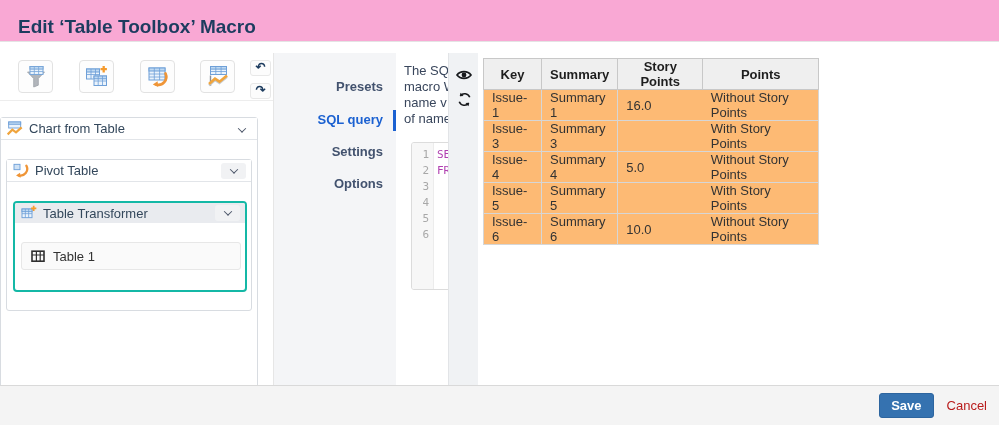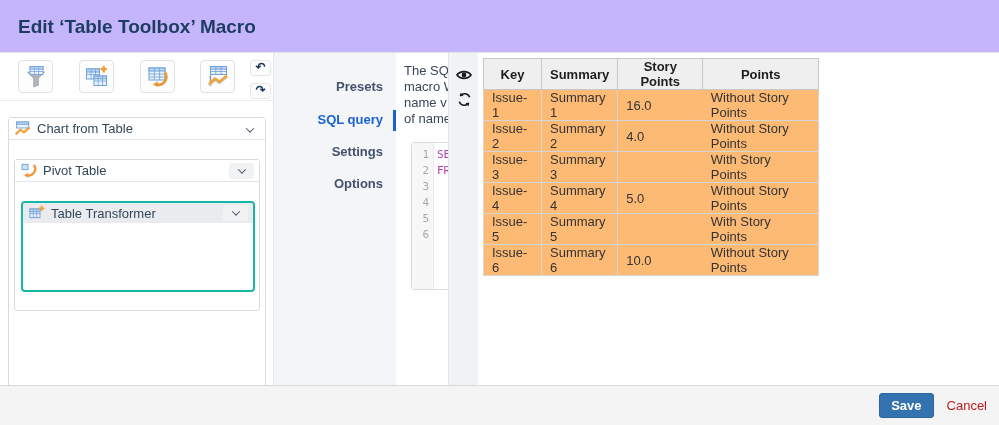--- a/index.html
+++ b/index.html
@@ -1,35 +1,35 @@
 <!DOCTYPE html>
 <html><head>
 <meta charset="utf-8">
 <style>
   * { margin:0; padding:0; box-sizing:border-box; }
   body { font-family:"Liberation Sans", sans-serif; background:#fff; }
   .dialog { position:relative; width:999px; height:425px; background:#fff; overflow:hidden; }
 
   
-  .titlebar { position:absolute; top:0; left:0; right:0; height:53px; background:#c4b5fd; border-bottom:1px solid #e4e4e4; }
+  .titlebar { position:absolute; top:0; left:0; right:0; height:42px; background:#f9a8d4; border-bottom:1px solid #e4e4e4; }
   .title { position:absolute; left:18px; top:16px; font-size:19px; font-weight:600; color:#1d3c5f; }
 
   
   .bodyarea { position:absolute; top:53px; left:0; right:0; bottom:40px; background:#fff; }
 
   
   .left-panel { position:absolute; top:0; left:0; width:274px; bottom:0; background:#fff; border-right:1px solid #e6e6e6; }
   .toolbar { position:absolute; top:0; left:0; right:0; height:48px; border-bottom:1px solid #ededed; }
   .tb-btn { position:absolute; top:7px; width:35px; height:33px; background:#fdfdfd; border:1px solid #e2e2e2; border-radius:4px; display:flex; align-items:center; justify-content:center; cursor:pointer; }
   .tb-btn:nth-of-type(1){ left:18px; } .tb-btn:nth-of-type(2){ left:79px; } .tb-btn:nth-of-type(3){ left:140px; } .tb-btn:nth-of-type(4){ left:200px; }
   .mini-btn { position:absolute; left:250px; width:21px; height:16px; background:#fcfcfc; border:1px solid #e8e8e8; border-radius:3px; color:#1d3c5f; font-size:12px; line-height:13px; text-align:center; font-weight:bold; cursor:pointer; }
   .mini-btn.undo { top:7px; } .mini-btn.redo { top:30px; }
 
   .panel { position:absolute; border:1px solid #d8dce1; border-radius:3px; background:#fff; }
-  .p-chart { left:8px; top:64px; width:258px; height:271px; }
+  .p-chart { left:0; top:64px; width:258px; height:271px; }
   .p-header { position:absolute; top:0; left:0; right:0; height:22px; display:flex; align-items:center; gap:6px; padding-left:6px; font-size:13px; color:#33475b; border-bottom:1px solid #e2e5e9; cursor:pointer; background:#fff; }
   .p-pivot { left:5px; top:41px; width:246px; height:152px; }
   .p-trans { left:6px; top:41px; width:234px; height:91px; border:2px solid #14b8a6; border-radius:4px; }
   .p-trans .p-header { background:#e9ebef; height:20px; border-bottom:none; border-radius:2px 2px 0 0; }
   .chev-zone { margin-left:auto; width:25px; height:16px; background:#f1f2f4; border-radius:3px; display:flex; align-items:center; justify-content:center; margin-right:5px; }
   .chev-plain { margin-left:auto; margin-right:12px; }
   .chev { display:inline-block; width:6px; height:6px; border-right:1.8px solid #4a5568; border-bottom:1.8px solid #4a5568; transform:rotate(45deg) translate(-1px,-1px); }
   .table-item { position:absolute; left:6px; top:39px; width:220px; height:28px; background:#fafafa; border:1px solid #e7e7e7; border-radius:3px; display:flex; align-items:center; gap:8px; padding-left:9px; font-size:13px; color:#333; cursor:pointer; }
 
   
@@ -168,20 +168,29 @@
                   <path d="M6.5 6 V19 M11.5 6 V19 M1.5 13 H16.5" stroke="#6fa0d8" stroke-width="1.2" fill="none"></path>
                   <path d="M19 1 V9 M15 5 H23" stroke="#f59b2d" stroke-width="2.6" fill="none"></path>
                 </svg>
               </span>
               <span>Table Transformer</span>
               <span class="chev-zone">
                   <span class="chev"></span>
                 </span>
             </div>
 
+            <div class="table-item">
+              <span class="icon-flex">
+                <svg width="14" height="14" viewBox="0 0 14 14">
+                  <rect x="1" y="2.2" width="12" height="10" fill="none" stroke="#2f2f2f" stroke-width="1.6"></rect>
+                  <path d="M1 6 H13 M5.4 2.2 V12.2 M9.2 2.2 V12.2" stroke="#2f2f2f" stroke-width="1.2" fill="none"></path>
+                </svg>
+              </span>
+              <span>Table 1</span>
+            </div>
           </div>
         </div>
       </div>
     </div>
 
     <div class="nav-panel">
       <div class="nav-item" style="top:26px;">Presets</div>
       <div class="nav-item active" style="top:59px;">SQL query</div>
       <div class="nav-item" style="top:91px;">Settings</div>
       <div class="nav-item" style="top:123px;">Options</div>
@@ -247,26 +256,20 @@
           </tr>
         </thead>
         <tbody>
           <tr>
             <td>Issue-1</td>
             <td>Summary 1</td>
             <td>16.0</td>
             <td>Without Story Points</td>
           </tr>
           <tr>
-            <td>Issue-2</td>
-            <td>Summary 2</td>
-            <td>4.0</td>
-            <td>Without Story Points</td>
-          </tr>
-          <tr>
             <td>Issue-3</td>
             <td>Summary 3</td>
             <td></td>
             <td>With Story Points</td>
           </tr>
           <tr>
             <td>Issue-4</td>
             <td>Summary 4</td>
             <td>5.0</td>
             <td>Without Story Points</td>

